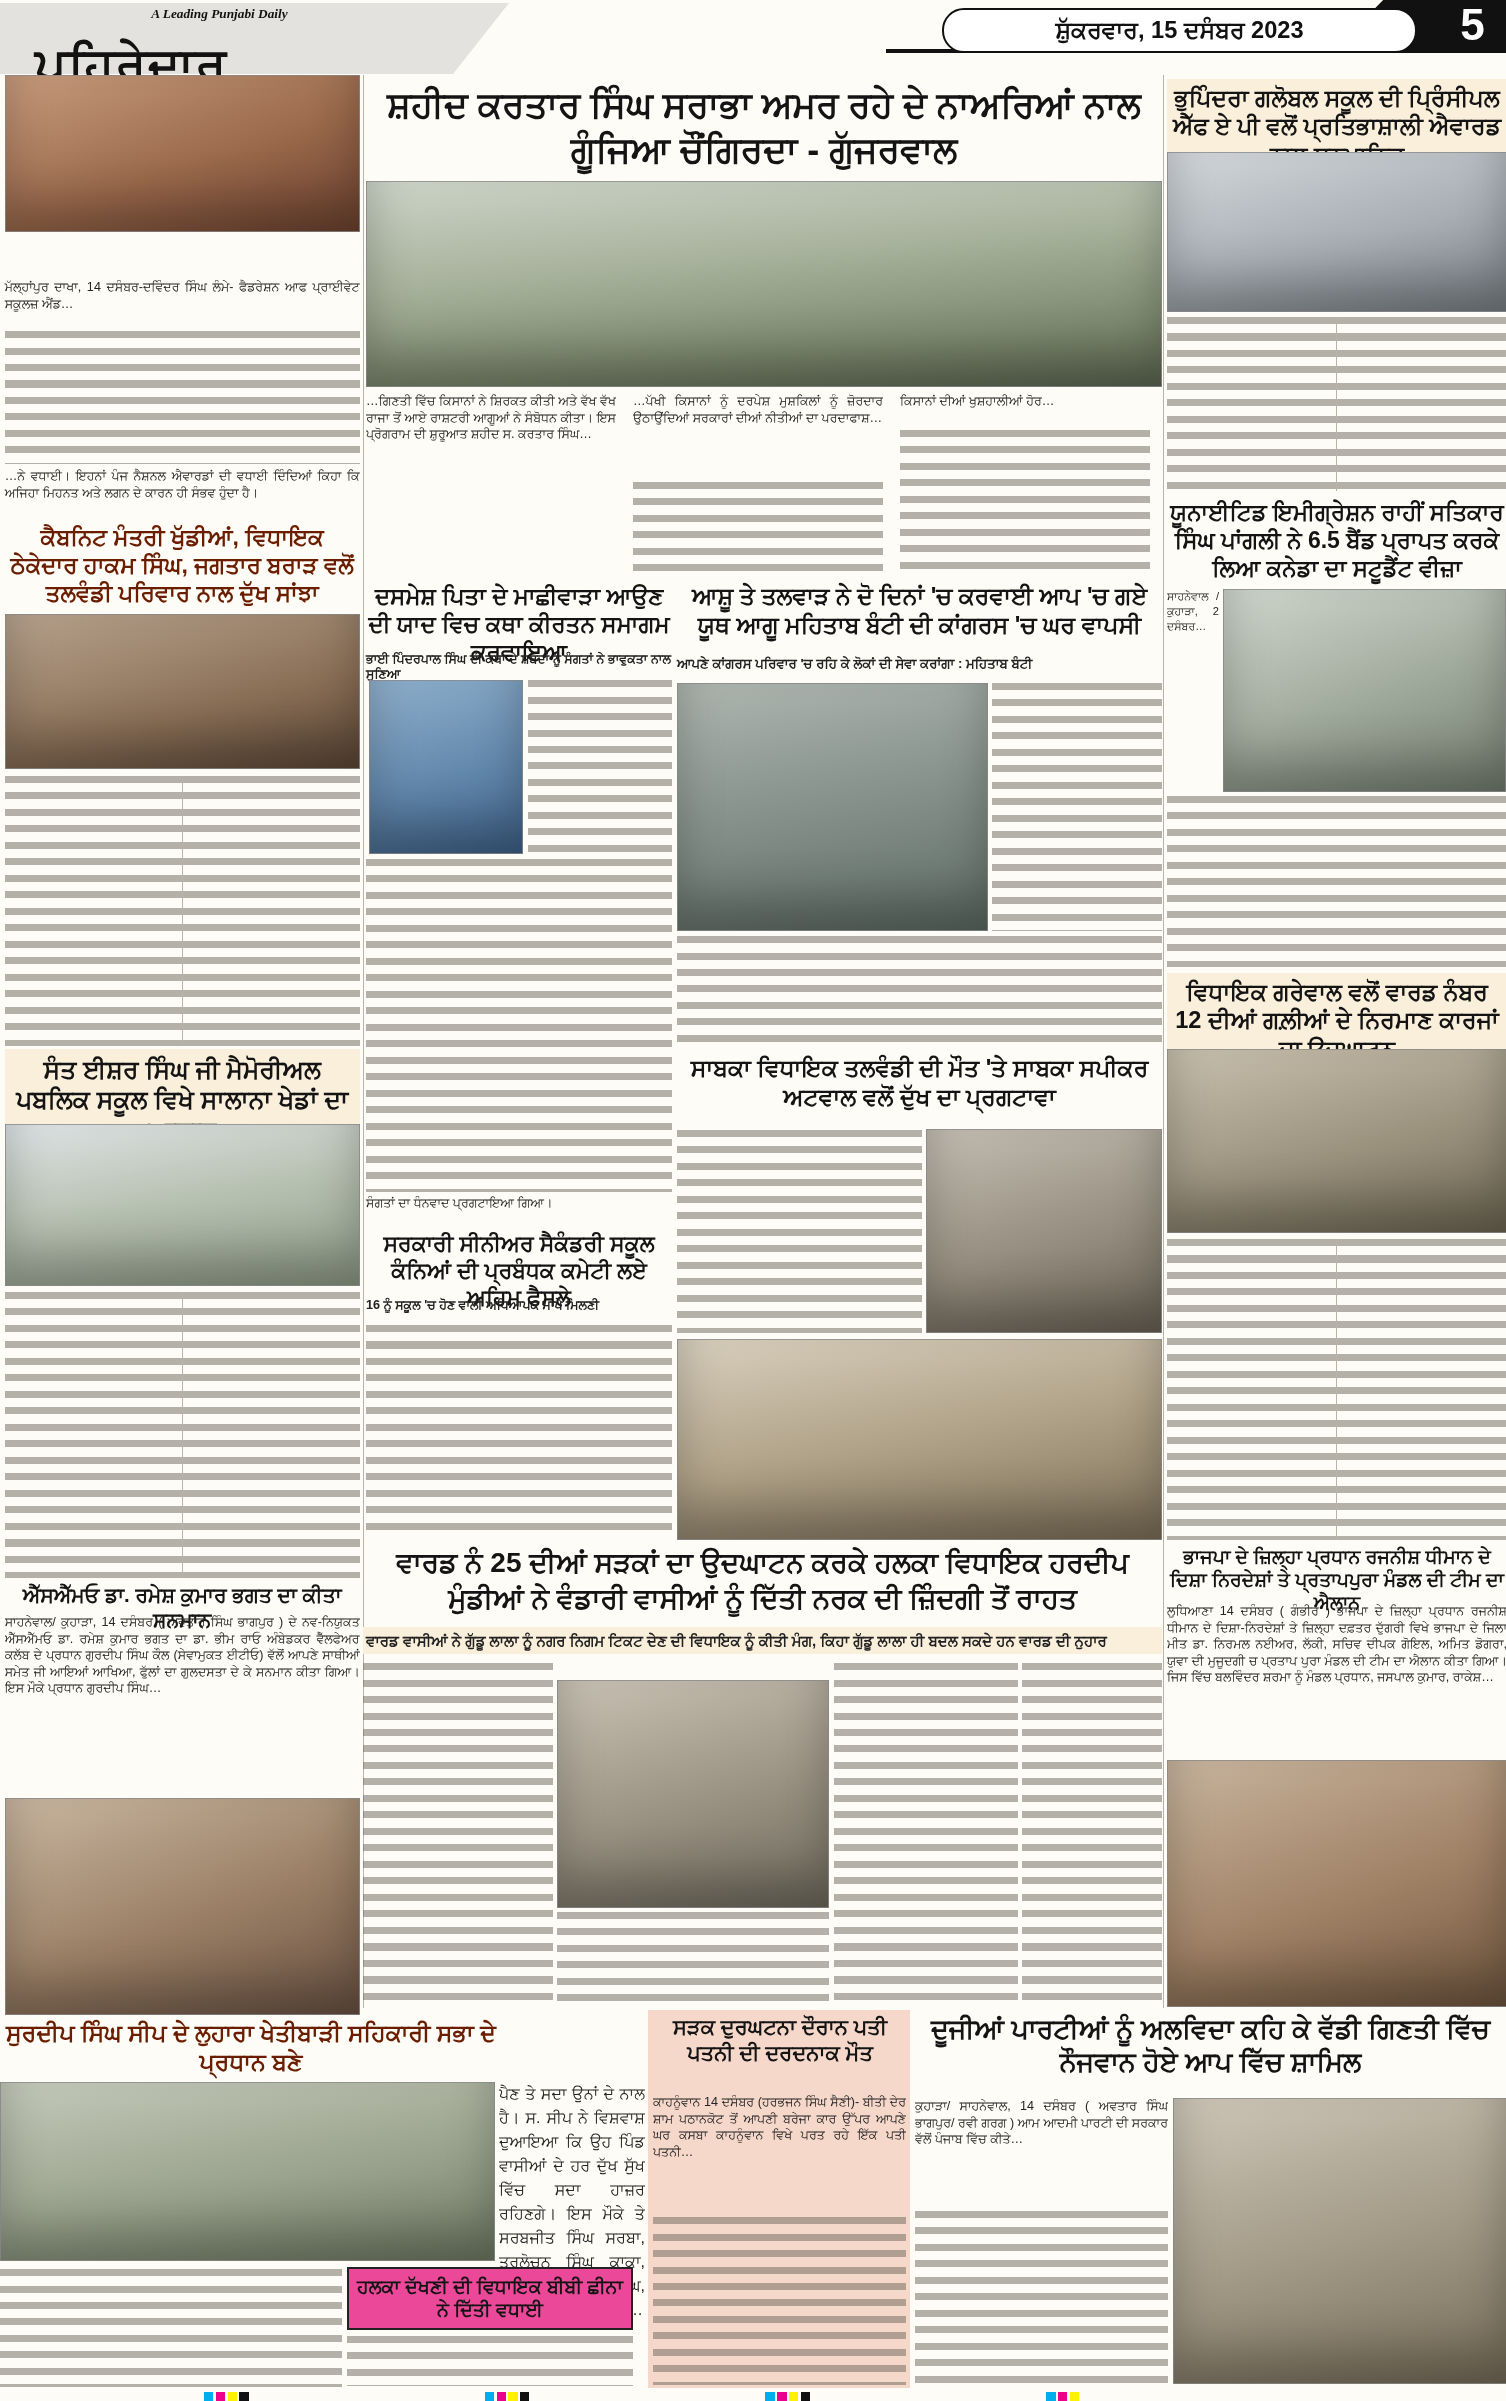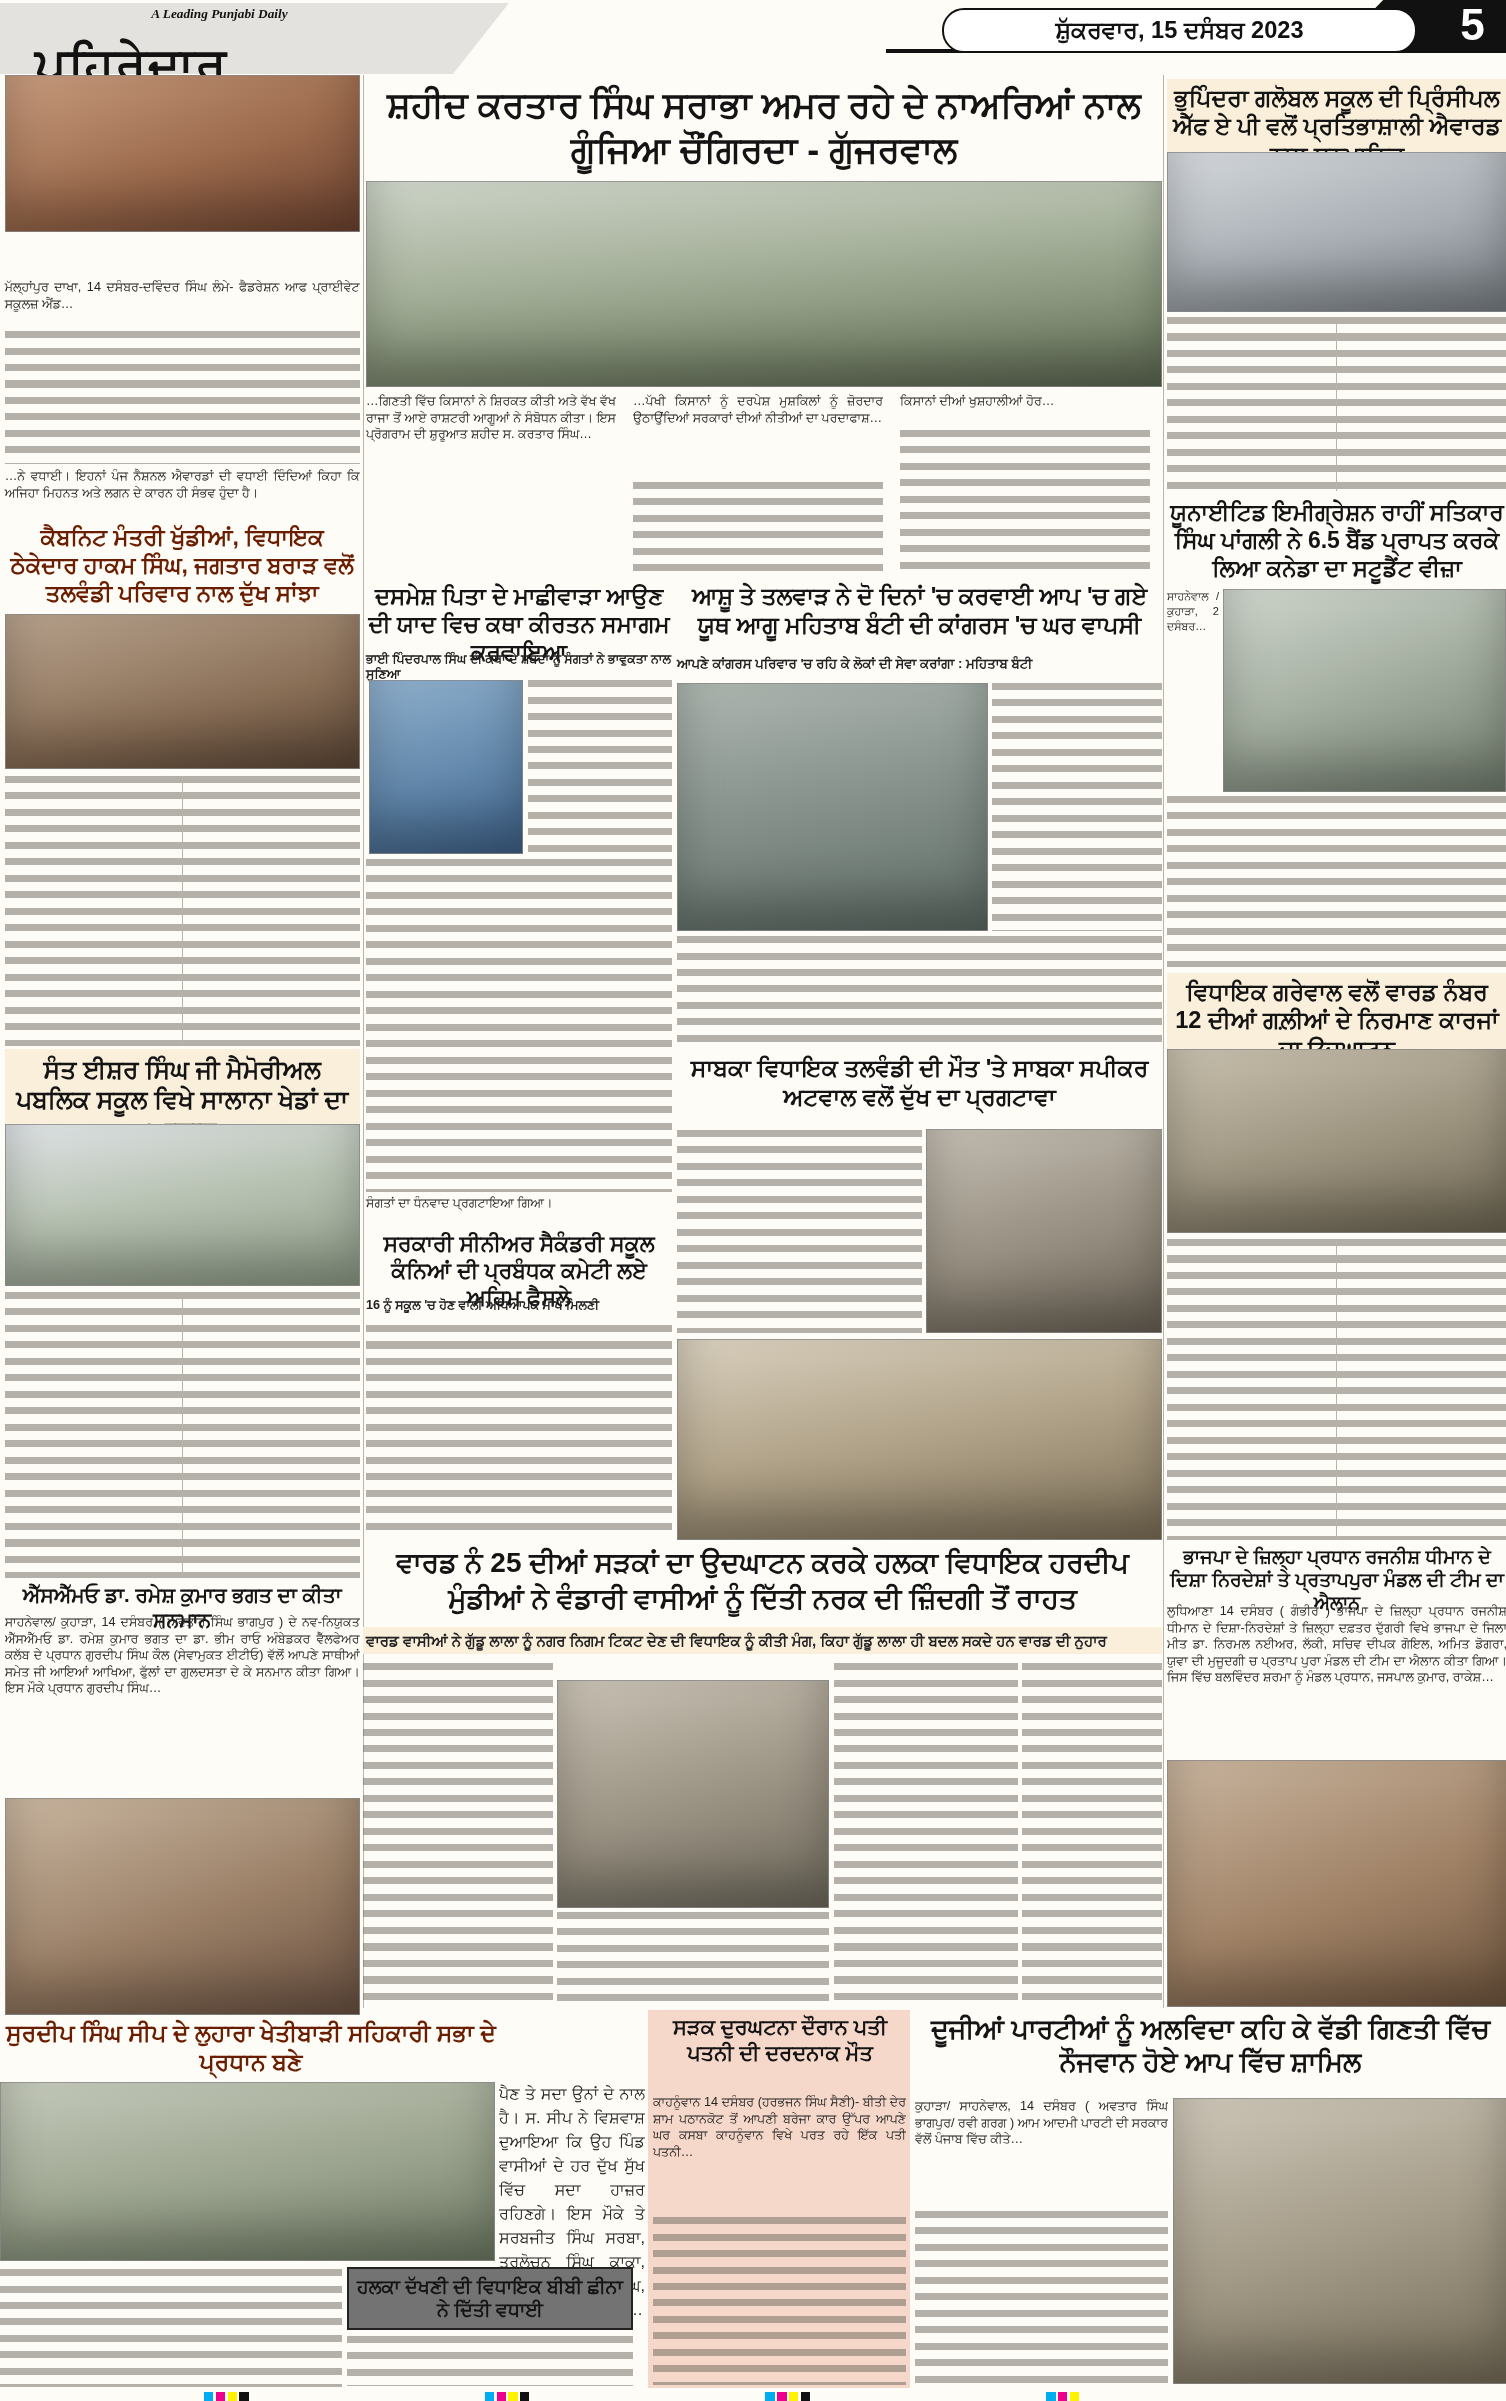--- a/index.html
+++ b/index.html
@@ -9,21 +9,21 @@
   .hl{font-weight:bold;text-align:center;color:#141414;line-height:1.22;}
   .maroon{color:#6b1d00;}
   .beige{background:#f9efdb;}
   .pinkbg{background:#f6d8ca;}
   .sub{font-weight:bold;text-align:left;color:#222;}
   .lead{font-size:12.6px;line-height:16.5px;text-align:justify;color:#252525;}
   .stripes{background:repeating-linear-gradient(to bottom,#6a655c 0 7px,rgba(0,0,0,0) 7px 16.5px);
            opacity:.5;}
   .photo{box-shadow:inset 0 0 0 0.8px #888, inset 0 -31px 47px rgba(0,0,0,.25);}
   .vrule{width:0.8px;background:#b9b4a8;}
-  .box-hl{border:2.4px solid #222;background:#737373;}
+  .box-hl{border:2.4px solid #222;background:#ec4899;}
   .mark{width:9.4px;height:9.4px;display:inline-block;margin-right:2.4px;}
 </style>
 </head>
 <body>
 
 <div class="page">
 
   <div class="abs" style="left:0;top:0;width:1506px;height:75px;">
     <div class="abs" style="left:0;top:3.1px;width:509px;height:71px;background:#e4e2de;clip-path:polygon(0 0,100% 0,89% 100%,0 100%);"></div>
     <div class="abs" style="left:133px;top:6.3px;width:173px;font-family:'Liberation Serif',serif;font-style:italic;font-weight:bold;font-size:13.3px;color:#111;text-align:center;">A Leading Punjabi Daily</div>

